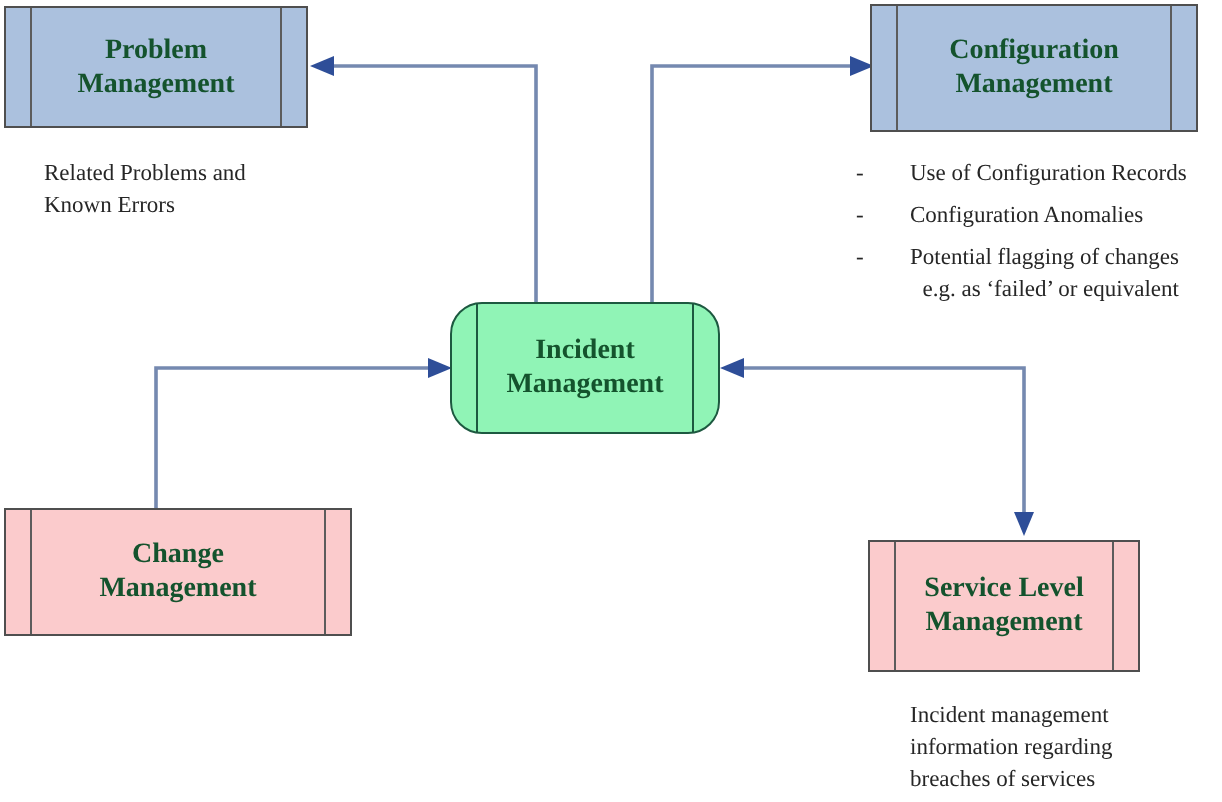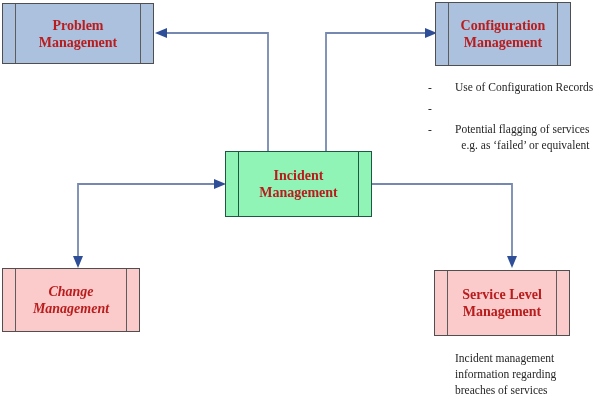--- a/index.html
+++ b/index.html
@@ -10,31 +10,31 @@
   .arrows{position:absolute;left:0;top:0;width:611px;height:401px;pointer-events:none;}
   .arrow-line{stroke:var(--arrow_line,#7589b0);stroke-width:1.8;fill:none;}
   .arrow-head{fill:var(--arrow_head,#2e4e98);stroke:none;}
 
   .box{
     position:absolute;border:1px solid var(--box_border,#4f4f4f);
     display:flex;align-items:center;justify-content:center;box-sizing:border-box;
   }
   .box-title{
     font-weight:bold;font-size:14px;line-height:17px;text-align:center;
-    white-space:pre-line;color:#b91c1c;
+    white-space:pre-line;color:#14532d;
   }
   .bar{position:absolute;top:0;bottom:0;width:1px;background:var(--inner_line,#5c5c5c);}
   .bar.left{left:12px;}
   .bar.right{right:12px;}
 
   #box-problem {left:2px;  top:3px;  width:152px;height:61px;background:var(--blue_fill,#abc1de);}
-  #box-config  {left:435px;top:2px;  width:136px;height:64px;background:var(--blue_fill,#abc1de);}
-  #box-incident{left:225px;top:151px;width:147px;height:66px;background:var(--green_fill,#90f4b6);border-color:var(--green_border,#1d5940);}
+  #box-config  {left:435px;top:2px;  width:164px;height:64px;background:var(--blue_fill,#abc1de);}
+  #box-incident{left:225px;top:151px;width:135px;height:66px;background:var(--green_fill,#90f4b6);border-color:var(--green_border,#1d5940);border-radius:16px;}
   #box-incident .bar{background:var(--green_border,#1d5940);}
-  #box-change  {left:2px;  top:268px;width:138px;height:64px;background:var(--pink_fill,#fbcbcc);font-style:italic;}
+  #box-change  {left:2px;  top:254px;width:174px;height:64px;background:var(--pink_fill,#fbcbcc);}
   #box-slm     {left:434px;top:270px;width:136px;height:66px;background:var(--pink_fill,#fbcbcc);}
 
   .note{
     position:absolute;font-size:11.5px;line-height:16px;white-space:pre-line;
   }
   #note-problem{left:22px; top:79px; width:185px;}
   #note-change {left:14px; top:349px;width:205px;}
   #note-slm    {left:455px;top:350px;width:165px;}
 
   #config-list{position:absolute;left:428px;top:79px;width:183px;}
@@ -100,32 +100,35 @@
 Management</div>
   </div>
 
   <div class="box" id="box-slm">
     <div class="bar left"></div>
     <div class="bar right"></div>
     <div class="box-title">Service Level
 Management</div>
   </div>
 
+  <div class="note" id="note-problem">Related Problems and
+Known Errors</div>
 
   <div id="config-list">
     <div class="bullet-row">
       <span class="bullet-dash">-</span>
       <span class="bullet-text">Use of Configuration Records</span>
     </div>
     <div class="bullet-row">
       <span class="bullet-dash">-</span>
+      <span class="bullet-text">Configuration Anomalies</span>
     </div>
     <div class="bullet-row">
       <span class="bullet-dash">-</span>
-      <span class="bullet-text">Potential flagging of services
+      <span class="bullet-text">Potential flagging of changes
 e.g. as ‘failed’ or equivalent</span>
     </div>
   </div>
 
 
   <div class="note" id="note-slm">Incident management
 information regarding
 breaches of services</div>
 
 </div>

